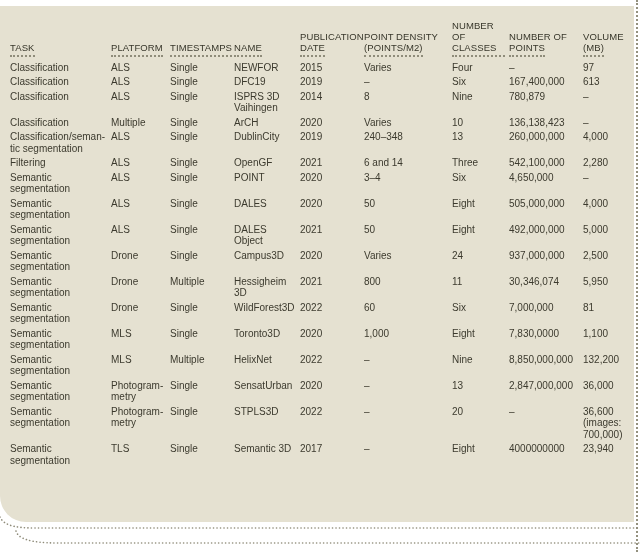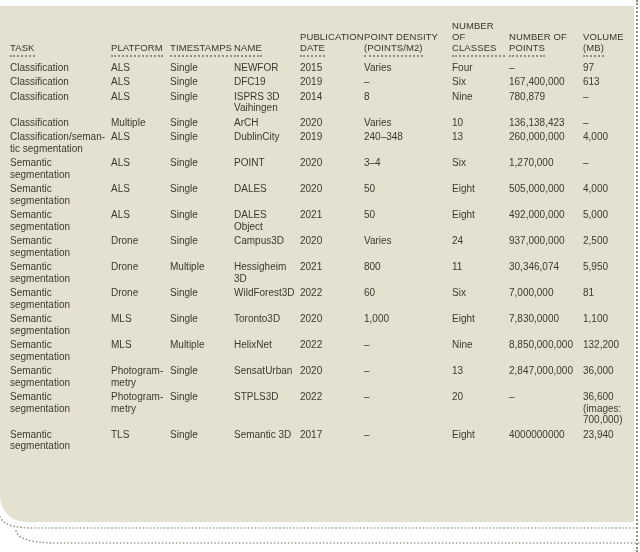--- a/index.html
+++ b/index.html
@@ -120,29 +120,40 @@
           <td>ALS</td>
           <td>Single</td>
           <td>DublinCity</td>
           <td>2019</td>
           <td>240–348</td>
           <td>13</td>
           <td>260,000,000</td>
           <td>4,000</td>
         </tr>
         <tr>
+          <td>Filtering</td>
+          <td>ALS</td>
+          <td>Single</td>
+          <td>OpenGF</td>
+          <td>2021</td>
+          <td>6 and 14</td>
+          <td>Three</td>
+          <td>542,100,000</td>
+          <td>2,280</td>
+        </tr>
+        <tr>
           <td>Semantic
 segmentation</td>
           <td>ALS</td>
           <td>Single</td>
           <td>POINT</td>
           <td>2020</td>
           <td>3–4</td>
           <td>Six</td>
-          <td>1,270,000</td>
+          <td>4,650,000</td>
           <td>–</td>
         </tr>
         <tr>
           <td>Semantic
 segmentation</td>
           <td>ALS</td>
           <td>Single</td>
           <td>DALES</td>
           <td>2020</td>
           <td>50</td>

